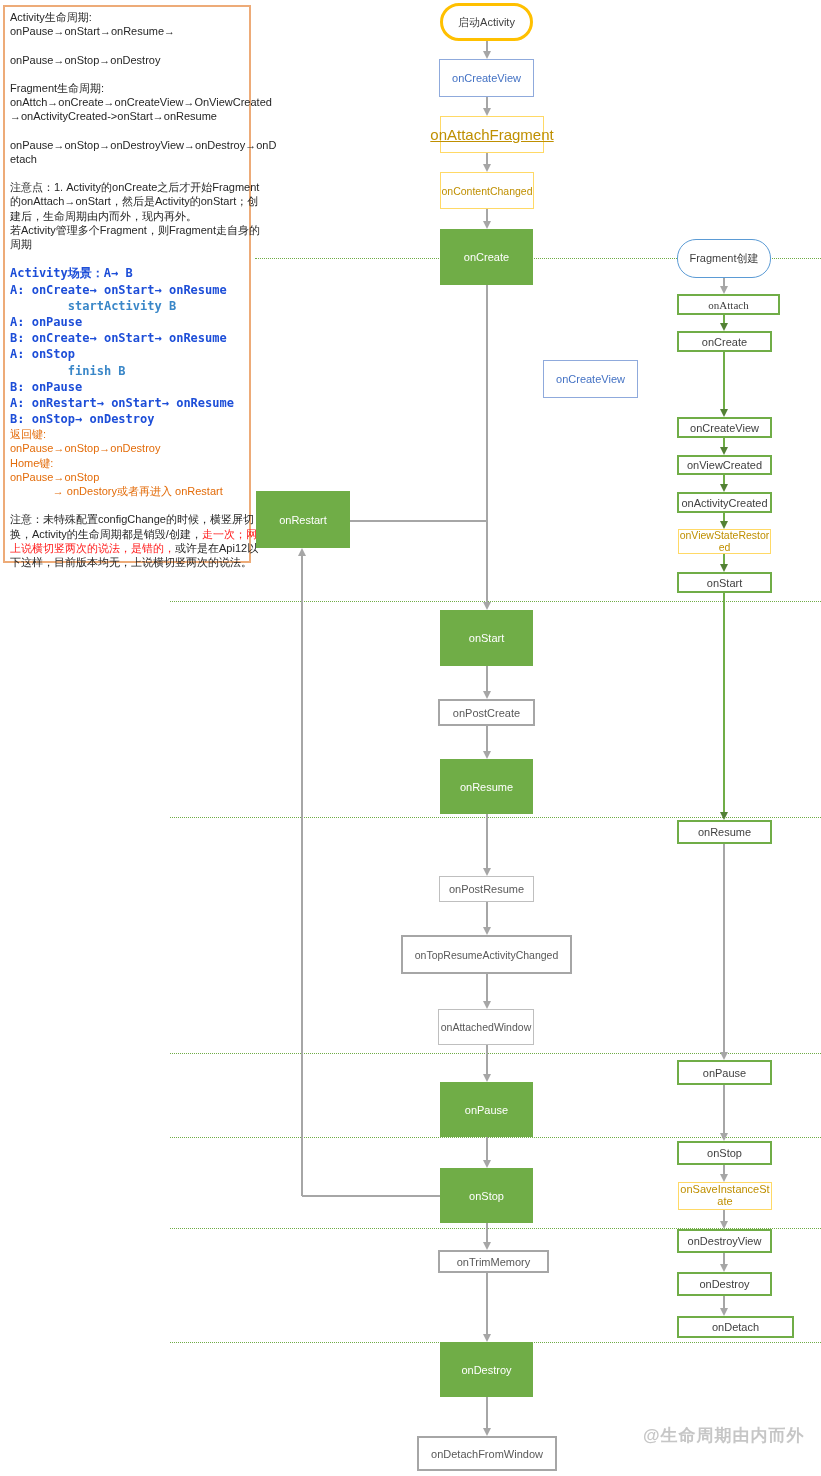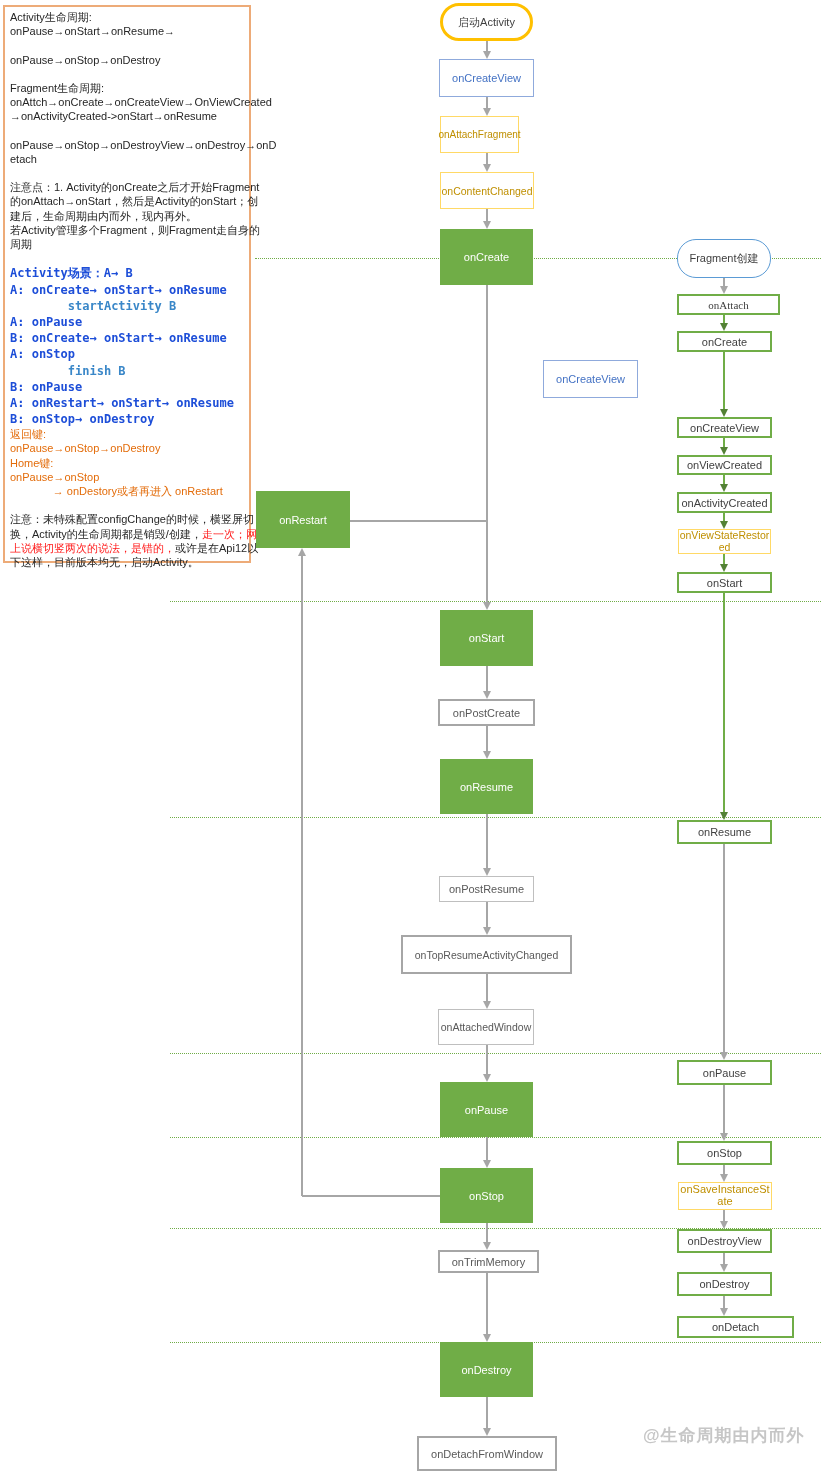--- a/index.html
+++ b/index.html
@@ -86,21 +86,21 @@
         <div class="nline scene"><span class="seg-b">B: onStop→ onDestroy</span></div>
         <div class="nline reg"><span class="seg-o">返回键:</span></div>
         <div class="nline reg"><span class="seg-o">onPause→onStop→onDestroy</span></div>
         <div class="nline reg"><span class="seg-o">Home键:</span></div>
         <div class="nline reg"><span class="seg-o">onPause→onStop</span></div>
         <div class="nline reg"><span class="seg-o">              → onDestory或者再进入 onRestart</span></div>
         <div class="nline reg">&nbsp;</div>
         <div class="nline reg"><span class="seg-k">注意：未特殊配置configChange的时候，横竖屏切</span></div>
         <div class="nline reg"><span class="seg-k">换，Activity的生命周期都是销毁/创建，</span><span class="seg-r">走一次；网</span></div>
         <div class="nline reg"><span class="seg-r">上说横切竖两次的说法，是错的，</span><span class="seg-k">或许是在Api12以</span></div>
-        <div class="nline reg"><span class="seg-k">下这样，目前版本均无，启动Activity。</span></div>
+        <div class="nline reg"><span class="seg-k">下这样，目前版本均无，上说横切竖两次的说法。</span></div>
       </div>
   </div>
   <div id="dividers-layer">
       <div class="dotted" style="left: 255px; top: 258px; width: 566px;"></div>
       <div class="dotted" style="left: 170px; top: 601px; width: 651px;"></div>
       <div class="dotted" style="left: 170px; top: 817px; width: 651px;"></div>
       <div class="dotted" style="left: 170px; top: 1053px; width: 651px;"></div>
       <div class="dotted" style="left: 170px; top: 1137px; width: 651px;"></div>
       <div class="dotted" style="left: 170px; top: 1228px; width: 651px;"></div>
       <div class="dotted" style="left: 170px; top: 1342px; width: 651px;"></div>
@@ -165,34 +165,34 @@
       <div class="edge-v" style="left: 723.35px; top: 1210px; height: 11px; background: rgb(166, 166, 166);"></div>
       <div class="head head-down" style="left: 719.5px; top: 1221px; border-top-color: rgb(166, 166, 166);"></div>
       <div class="edge-v" style="left: 723.35px; top: 1253px; height: 11px; background: rgb(166, 166, 166);"></div>
       <div class="head head-down" style="left: 719.5px; top: 1264px; border-top-color: rgb(166, 166, 166);"></div>
       <div class="edge-v" style="left: 723.35px; top: 1296px; height: 12px; background: rgb(166, 166, 166);"></div>
       <div class="head head-down" style="left: 719.5px; top: 1308px; border-top-color: rgb(166, 166, 166);"></div>
     </div>
   <div id="nodes-layer">
       <div class="node t-stadium-yellow" style="left: 440px; top: 3px; width: 93px; height: 38px;">启动Activity</div>
       <div class="node t-blue-outline" style="left: 439px; top: 59px; width: 95px; height: 38px;">onCreateView</div>
-      <div class="node t-yellow-outline" style="left: 440px; top: 116px; width: 79px; height: 37px; font-size: 10px;">onAttachFragment</div>
+      <div class="node t-yellow-outline" style="left: 440px; top: 116px; width: 104px; height: 37px; font-size: 15px; text-decoration: underline;">onAttachFragment</div>
       <div class="node t-yellow-outline" style="left: 440px; top: 172px; width: 94px; height: 37px; font-size: 10.5px;">onContentChanged</div>
       <div class="node t-green" style="left: 440px; top: 229px; width: 93px; height: 56px;">onCreate</div>
       <div class="node t-blue-outline" style="left: 543px; top: 360px; width: 95px; height: 38px;">onCreateView</div>
       <div class="node t-green" style="left: 256px; top: 491px; width: 94px; height: 57px;">onRestart</div>
       <div class="node t-green" style="left: 440px; top: 610px; width: 93px; height: 56px;">onStart</div>
       <div class="node t-gray-outline" style="left: 438px; top: 699px; width: 97px; height: 27px;">onPostCreate</div>
       <div class="node t-green" style="left: 440px; top: 759px; width: 93px; height: 55px;">onResume</div>
       <div class="node t-gray-outline-thin" style="left: 439px; top: 876px; width: 95px; height: 26px;">onPostResume</div>
       <div class="node t-gray-outline" style="left: 401px; top: 935px; width: 171px; height: 39px; font-size: 10.5px;">onTopResumeActivityChanged</div>
       <div class="node t-gray-outline-thin" style="left: 438px; top: 1009px; width: 96px; height: 36px; font-size: 10.5px;">onAttachedWindow</div>
       <div class="node t-green" style="left: 440px; top: 1082px; width: 93px; height: 55px;">onPause</div>
       <div class="node t-green" style="left: 440px; top: 1168px; width: 93px; height: 55px;">onStop</div>
-      <div class="node t-gray-outline" style="left: 438px; top: 1250px; width: 101px; height: 23px;">onTrimMemory</div>
+      <div class="node t-gray-outline" style="left: 438px; top: 1250px; width: 111px; height: 23px;">onTrimMemory</div>
       <div class="node t-green" style="left: 440px; top: 1342px; width: 93px; height: 55px;">onDestroy</div>
       <div class="node t-gray-outline" style="left: 417px; top: 1436px; width: 140px; height: 35px;">onDetachFromWindow</div>
       <div class="node t-stadium-blue" style="left: 677px; top: 239px; width: 94px; height: 39px;">Fragment创建</div>
       <div class="node t-green-outline" style="left: 677px; top: 294px; width: 103px; height: 21px; font-family: Liberation Serif, serif;">onAttach</div>
       <div class="node t-green-outline" style="left: 677px; top: 331px; width: 95px; height: 21px;">onCreate</div>
       <div class="node t-green-outline" style="left: 677px; top: 417px; width: 95px; height: 21px;">onCreateView</div>
       <div class="node t-green-outline" style="left: 677px; top: 455px; width: 95px; height: 20px;">onViewCreated</div>
       <div class="node t-green-outline" style="left: 677px; top: 492px; width: 95px; height: 21px;">onActivityCreated</div>
       <div class="node t-yellow-outline wrap" style="left: 678px; top: 529px; width: 93px; height: 25px; font-size: 10.5px;">onViewStateRestored</div>
       <div class="node t-green-outline" style="left: 677px; top: 572px; width: 95px; height: 21px;">onStart</div>

